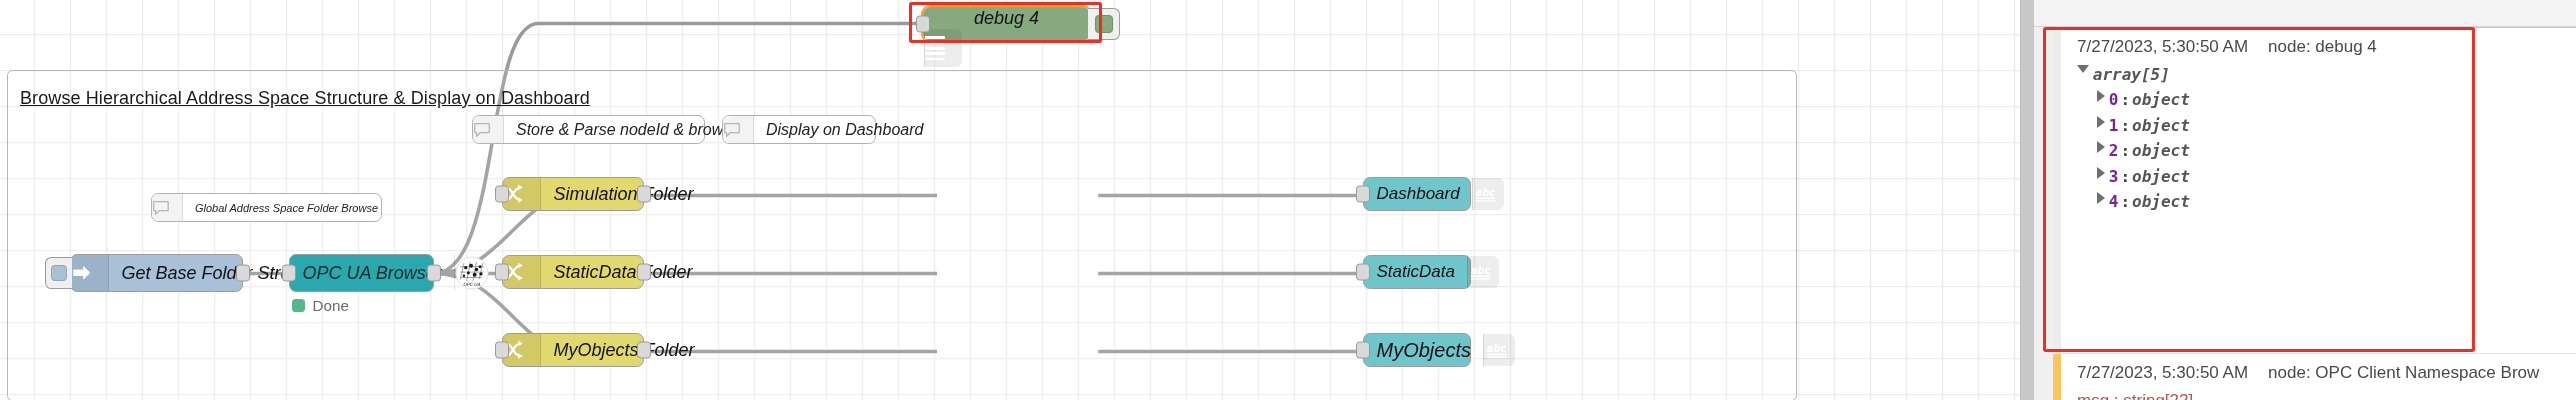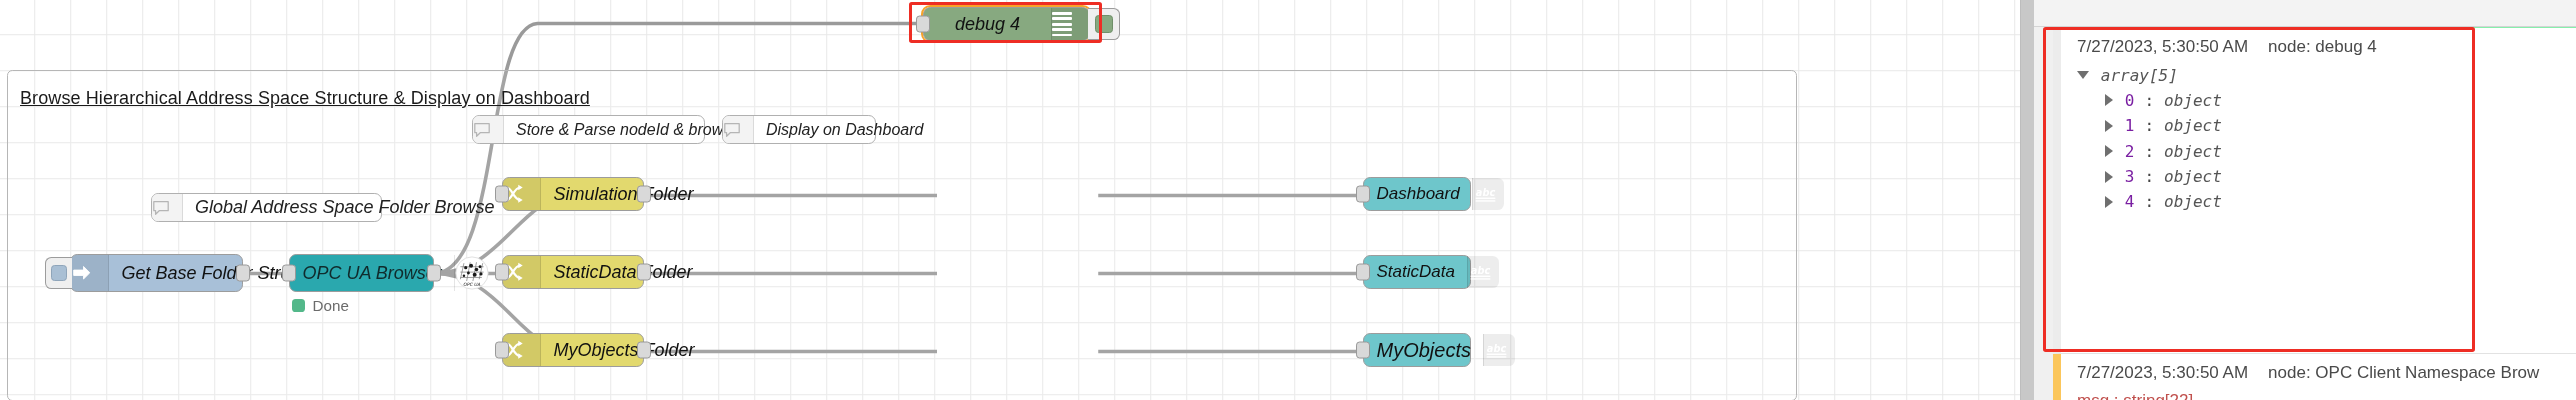--- a/index.html
+++ b/index.html
@@ -178,21 +178,21 @@
     font-size: 17px; color: #4a4a4a;
     display: flex; gap: 20px; align-items: baseline;
     white-space: nowrap; margin-bottom: 8px;
   }
   .dbg-topic {
     font-size: 17px; color: #c0504d;
     margin-bottom: 9px;
     white-space: nowrap;
   }
   .dbg-tree { font-family: "DejaVu Sans Mono", monospace; font-size: 16px; }
-  .dbg-row { display:flex; align-items:center; gap: 10px; height: 20px; margin-bottom: 5.4px; white-space: nowrap;}
+  .dbg-row { display:flex; align-items:flex-start; gap: 2px; height: 20px; margin-bottom: 5.4px; white-space: nowrap; font-weight: bold;}
   .tri { width: 0; height: 0; margin-right: 1.8px; }
   .tri.down  { border-left: 6.3px solid transparent; border-right: 6.3px solid transparent; border-top: 8px solid #6f6f6f; }
   .tri.right { border-top: 6.3px solid transparent; border-bottom: 6.3px solid transparent; border-left: 8px solid #6f6f6f; }
   .tree-type { font-style: italic; color: #555; }
   .tree-key  { color: #7a1fa2; }
   .tree-colon{ color: #444; }
   .tree-indent { display:inline-block; width: 18px; }
 </style>
 </head>
 <body>
@@ -216,21 +216,21 @@
 
         <path d="M 1226,218 L 1521,218"></path>
         <path d="M 1226,305 L 1521,305"></path>
         <path d="M 1226,392 L 1521,392"></path>
       </g>
     </svg>
 
     <div class="group-box" style="left:7.2px; top:70px; width:1790px; height:331px;"></div>
     <div class="group-label" style="left:20px; top:88px;text-decoration:underline;">Browse Hierarchical Address Space Structure &amp; Display on Dashboard</div>
 
-    <div class="node n-debug selected-debug" style="left:923px; top:7.2px; width:167px; height:34px;">
+    <div class="node n-debug selected-debug" style="left:923px; top:7.2px; width:167px; height:34px;flex-direction:column;">
       <div class="port in"></div>
       <div class="label">debug 4</div>
       <div class="icon-slot right">
         <span class="hamburger" aria-hidden="true">
             <span></span>
             <span></span>
             <span></span>
             <span></span>
             <span></span>
           </span>
@@ -285,21 +285,21 @@
       <span class="status-dot"></span>
       <span>Done</span>
     </div>
 
     <div class="node n-comment" style="left:151px; top:193px; width:231px; height:29px;">
       <div class="icon-slot left" style="width:30.5px;flex:0 0 30.5px;background:#f3f3f3;">
         <svg width="18" height="18" viewBox="0 0 20 20" aria-hidden="true">
           <path d="M2 3h16v10H8l-4 4v-4H2z" fill="none" stroke="#b5b5b5" stroke-width="1.4" stroke-linejoin="round"></path>
         </svg>
       </div>
-      <div class="label" style="font-size:18px;">Global Address Space Folder Browse</div>
+      <div class="label" style="font-size:11px;">Global Address Space Folder Browse</div>
     </div>
 
     <div class="node n-comment" style="left:472px; top:115px; width:233px; height:29px;">
       <div class="icon-slot left" style="width:30.5px;flex:0 0 30.5px;background:#f3f3f3;">
         <svg width="18" height="18" viewBox="0 0 20 20" aria-hidden="true">
           <path d="M2 3h16v10H8l-4 4v-4H2z" fill="none" stroke="#b5b5b5" stroke-width="1.4" stroke-linejoin="round"></path>
         </svg>
       </div>
       <div class="label" style="font-size:16px;">Store &amp; Parse nodeId &amp; browseName</div>
     </div>

